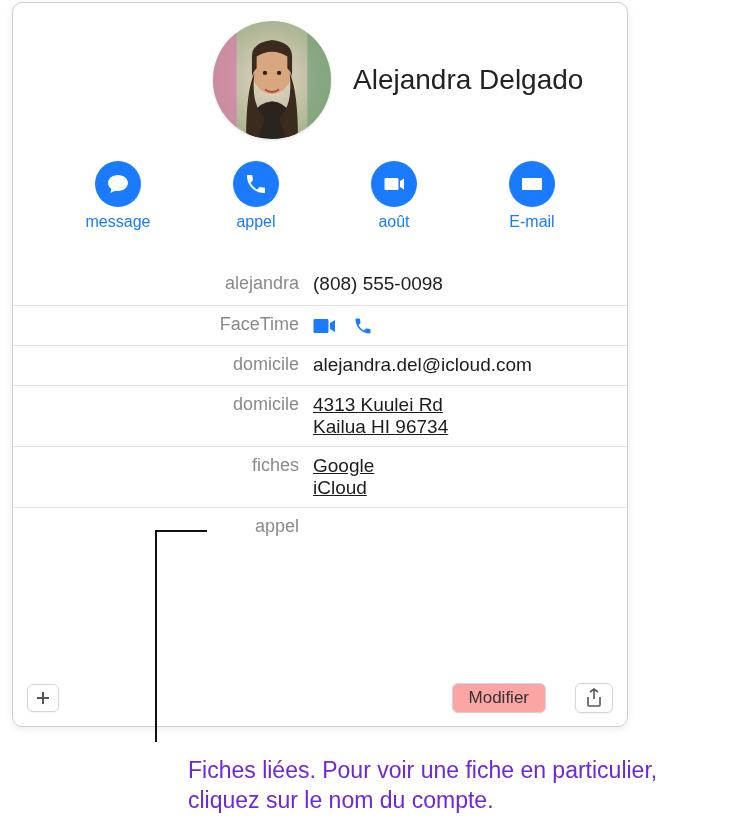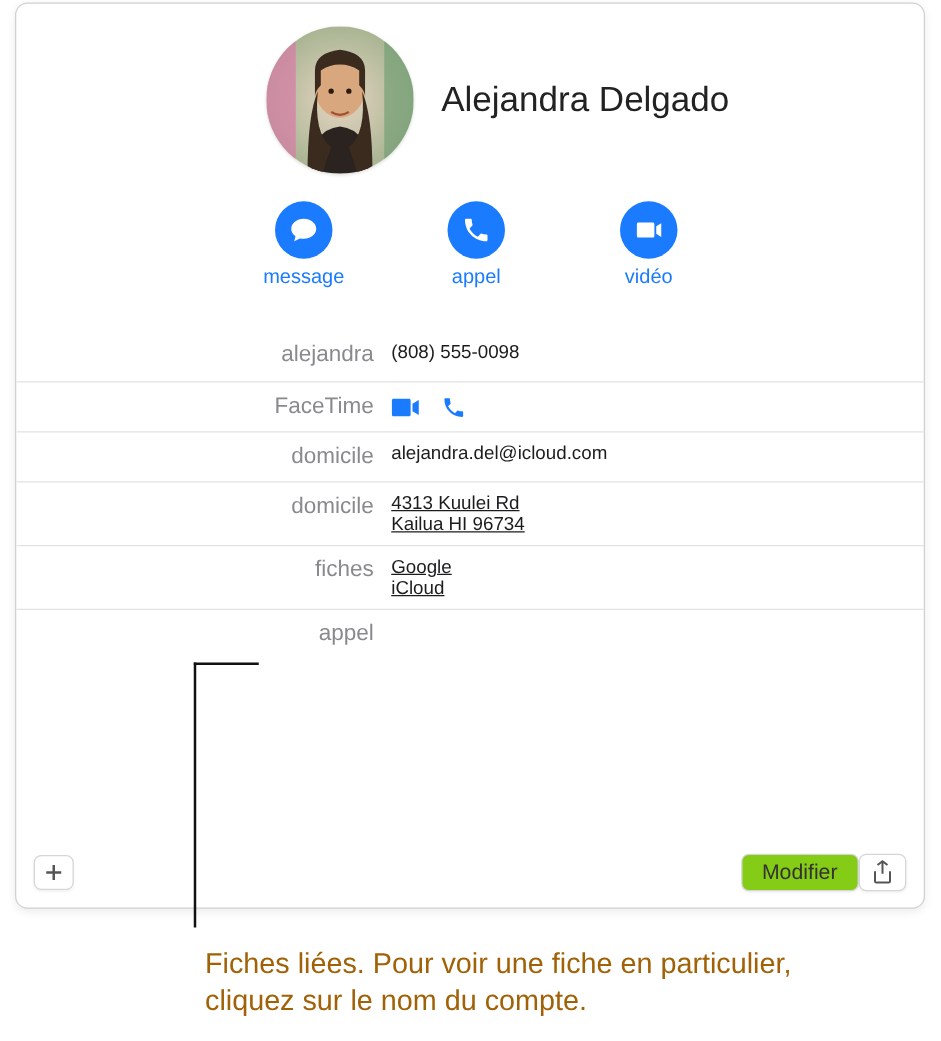--- a/index.html
+++ b/index.html
@@ -7,21 +7,21 @@
     font-family: -apple-system, "Helvetica Neue", Helvetica, Arial, sans-serif;
     background: #fff;
     width: 753px;
     height: 833px;
     position: relative;
   }
   .window {
     position: absolute;
     left: 12px;
     top: 2px;
-    width: 728px;
+    width: 616px;
     height: 725px;
     background: #fff;
     border: 1px solid #d0d0d0;
     border-radius: 10px;
     box-shadow: 0 2px 8px rgba(0,0,0,0.08);
     overflow: hidden;
   }
   .header {
     display: flex;
     align-items: center;
@@ -83,21 +83,21 @@
   .row:first-child { border-top: none; }
   .row .label {
     width: 300px;
     text-align: right;
     color: #8a8a8e;
     font-size: 18px;
     padding-right: 14px;
     flex-shrink: 0;
   }
   .row .value {
-    font-size: 15px;
+    font-size: 19px;
     color: #1c1c1e;
     text-align: left;
     flex: 1;
     padding-right: 20px;
   }
   .row .value .line { display: block; text-decoration: underline; }
   .ft-icons {
     display: flex;
     gap: 14px;
     align-items: center;
@@ -124,27 +124,27 @@
     align-items: center;
     justify-content: center;
     cursor: pointer;
     box-shadow: 0 1px 2px rgba(0,0,0,0.05);
   }
   .plus-btn svg { width: 14px; height: 14px; stroke: #555; stroke-width: 2; fill: none; }
   .spacer { flex: 1; }
   .modify-btn {
     border: 1px solid #d6d6d6;
     border-radius: 6px;
-    background: #84cc16;
+    background: #fca5a5;
     padding: 4px 16px;
     font-size: 17px;
     color: #333;
     cursor: pointer;
     box-shadow: 0 1px 2px rgba(0,0,0,0.05);
-    margin-right: 0;
+    margin-right: 29px;
   }
   .share-btn {
     width: 38px;
     height: 30px;
     border: 1px solid #d6d6d6;
     border-radius: 6px;
     background: #fff;
     display: flex;
     align-items: center;
     justify-content: center;
@@ -165,26 +165,26 @@
     content: "";
     position: absolute;
     top: 0;
     left: 0;
     width: 52px;
     height: 1.5px;
     background: #111;
   }
   .caption {
     position: absolute;
-    left: 164px;
+    left: 188px;
     top: 756px;
     width: 540px;
     font-size: 23px;
     line-height: 1.3;
-    color: #a16207;
+    color: #6d28d9;
   }
 </style>
 </head>
 <body>
 
 <div class="window">
 
   <div class="header">
     <div class="avatar">
       <svg viewBox="0 0 100 100">
@@ -227,21 +227,29 @@
           </svg>
       </div>
       <span class="action-label">appel</span>
     </div>
     <div class="action">
       <div class="action-circle">
         <svg viewBox="0 0 24 24">
             <path d="M4 6h11c1 0 1.5.5 1.5 1.5v9c0 1-.5 1.5-1.5 1.5H4c-1 0-1.5-.5-1.5-1.5v-9C2.5 6.5 3 6 4 6zm14 3l4-2.5v11L18 15V9z"></path>
           </svg>
       </div>
-      <span class="action-label">vidéo</span>
+      <span class="action-label">août</span>
+    </div>
+    <div class="action">
+      <div class="action-circle">
+        <svg viewBox="0 0 24 24">
+            <path d="M3 6h18c.6 0 1 .4 1 1v10c0 .6-.4 1-1 1H3c-.6 0-1-.4-1-1V7c0-.6.4-1 1-1zm9 7L3.5 7.5h17L12 13z"></path>
+          </svg>
+      </div>
+      <span class="action-label">E-mail</span>
     </div>
   </div>
 
   <div class="details">
     <div class="row">
       <div class="label">alejandra</div>
       <div class="value">(808) 555-0098</div>
     </div>
     <div class="row">
       <div class="label">FaceTime</div>

